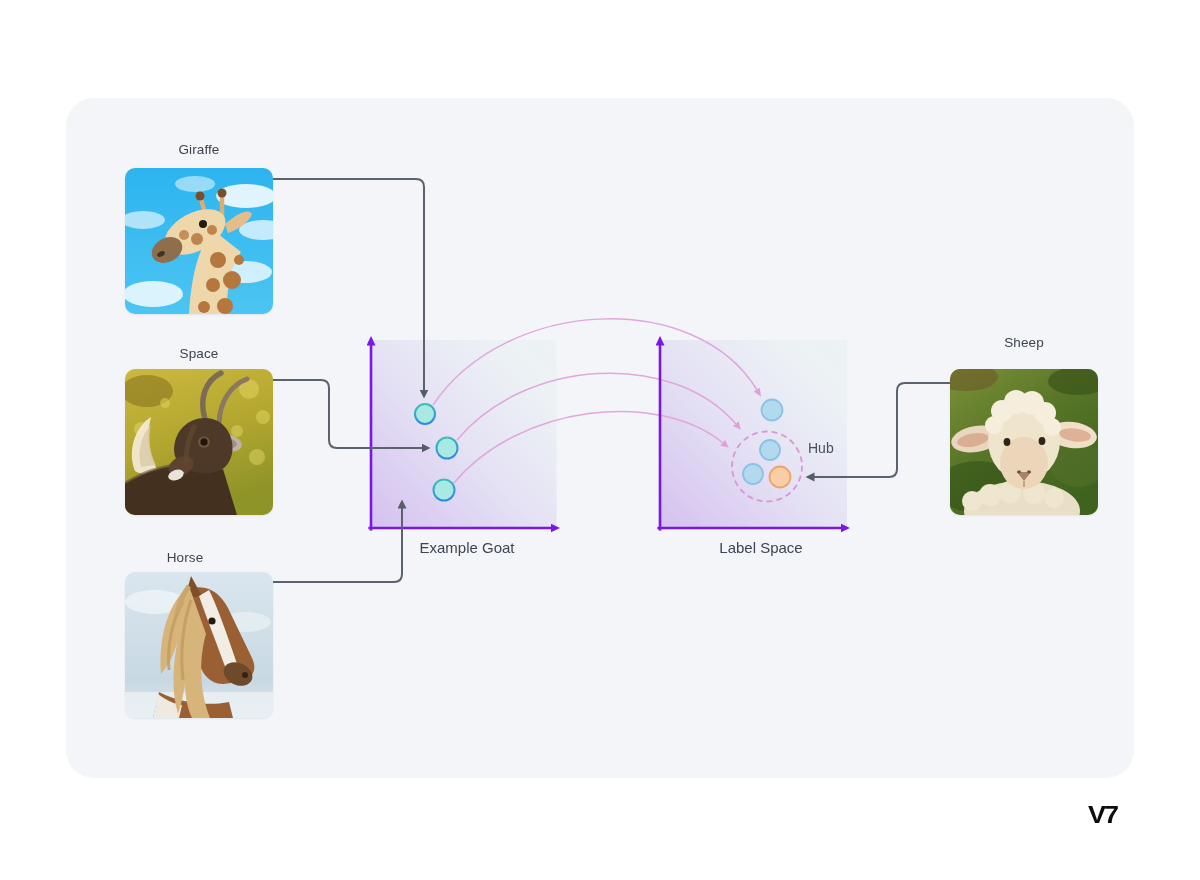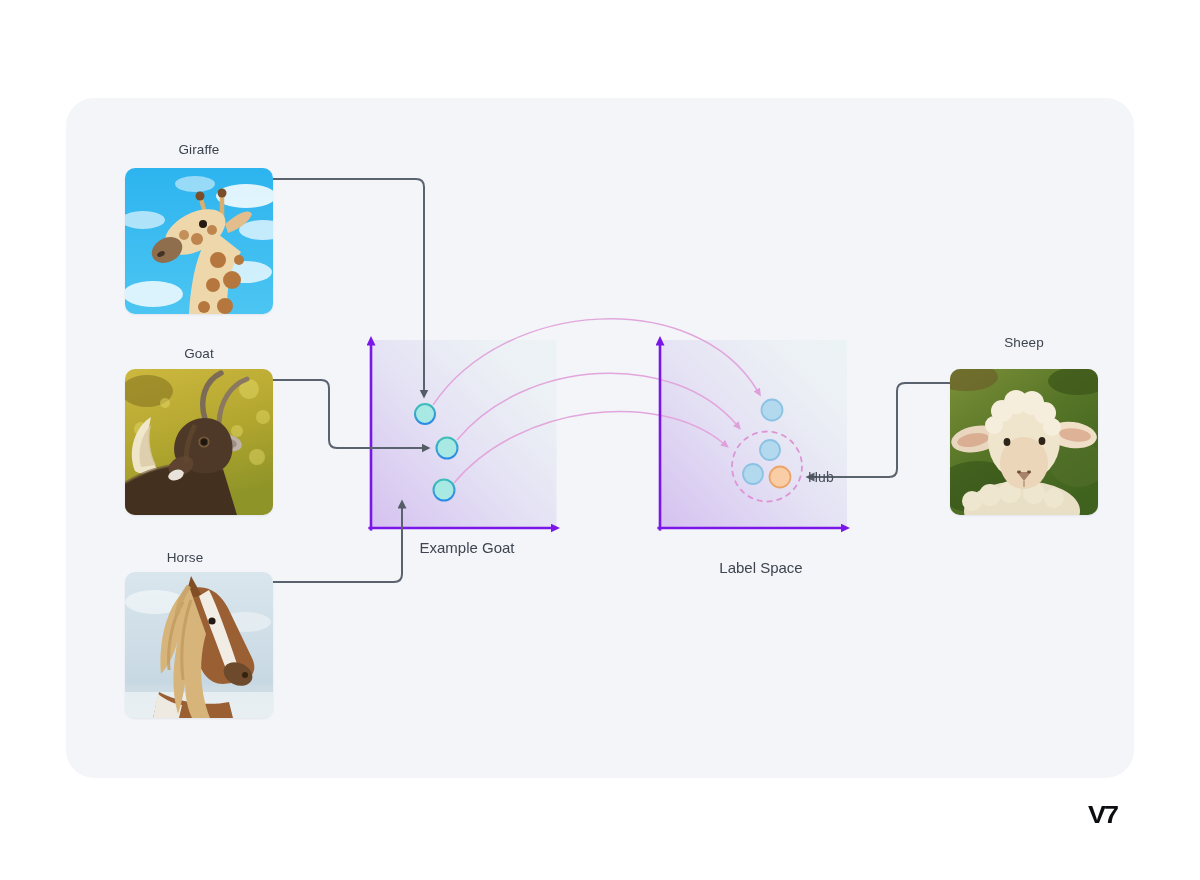--- a/index.html
+++ b/index.html
@@ -7,21 +7,21 @@
   body { font-family:"Liberation Sans", sans-serif; }
   .stage { position:relative; width:1200px; height:880px; background:#ffffff; overflow:hidden; }
   .card { position:absolute; left:66px; top:98px; width:1068px; height:680px; background:#F3F5F9; border-radius:28px; }
   .overlay { position:absolute; left:0; top:0; width:1200px; height:880px; pointer-events:none; }
 
   .fig-label { position:absolute; transform:translateX(-50%); font-size:13.5px; color:#3C434E; letter-spacing:.1px; white-space:nowrap; }
   .photo { position:absolute; width:148px; height:146px; border-radius:10px; overflow:hidden; box-shadow:0 1px 2px rgba(30,35,60,.08); }
   .photo svg { display:block; width:100%; height:100%; }
 
   .space-label { position:absolute; transform:translateX(-50%); font-size:15px; color:#3E4550; white-space:nowrap; }
-  .hub-label { position:absolute; font-size:14px; color:#4A505B; white-space:nowrap;margin-top:29px; }
+  .hub-label { position:absolute; font-size:14px; color:#4A505B; white-space:nowrap; }
 
   .logo { position:absolute; left:1088px; top:800px; width:52px; height:34px;
           font-size:27px; font-weight:900; color:#0B0D10; letter-spacing:-2px;
           transform:scaleY(.92); font-family:"Liberation Sans", sans-serif; }
 </style>
 </head>
 <body>
 
 <div class="stage">
   <div class="card"></div>
@@ -65,21 +65,21 @@
           <circle cx="100" cy="138" r="8"></circle>
         <circle cx="79" cy="139" r="6"></circle>
           <circle cx="114" cy="92" r="5"></circle>
         <circle cx="72" cy="71" r="6" opacity=".85"></circle>
           <circle cx="87" cy="62" r="5" opacity=".85"></circle>
         <circle cx="59" cy="67" r="5" opacity=".75"></circle>
       </g>
     </svg>
   </div>
 
-  <div class="fig-label" style="left:199px; top:346px;">Goat</div>
+  <div class="fig-label" style="left:199px; top:346px;">Space</div>
   <div class="photo" style="left:125px; top:369px;">
     <svg viewBox="0 0 148 146" preserveAspectRatio="none">
       <defs>
         <linearGradient id="meadow" x1="0" y1="0" x2="0.3" y2="1">
           <stop offset="0" stop-color="#CDB83F"></stop>
             <stop offset=".55" stop-color="#B2A62F"></stop>
             <stop offset="1" stop-color="#8F9428"></stop>
         </linearGradient>
       </defs>
       <rect width="148" height="146" fill="url(#meadow)"></rect>
@@ -241,17 +241,17 @@
 
     <g>
       <circle cx="772" cy="410" r="10.5" fill="#B3D9EE" stroke="#8CC2E4" stroke-width="1.8"></circle>
       <circle cx="770" cy="450" r="10" fill="#B3D9EE" stroke="#8CC2E4" stroke-width="1.8"></circle>
       <circle cx="753" cy="474" r="10" fill="#B3D9EE" stroke="#8CC2E4" stroke-width="1.8"></circle>
       <circle cx="780" cy="477" r="10.5" fill="#F9CDA6" stroke="#ECA568" stroke-width="1.8"></circle>
     </g>
   </svg>
 
   <div class="space-label" style="left:467px; top:539px;">Example Goat</div>
-  <div class="space-label" style="left:761px; top:539px;margin-top:20px;">Label Space</div>
+  <div class="space-label" style="left:761px; top:539px;">Label Space</div>
   <div class="hub-label" style="left:808px; top:440px;">Hub</div>
 
   <div class="logo">V7</div>
 </div>
 
 </body></html>

